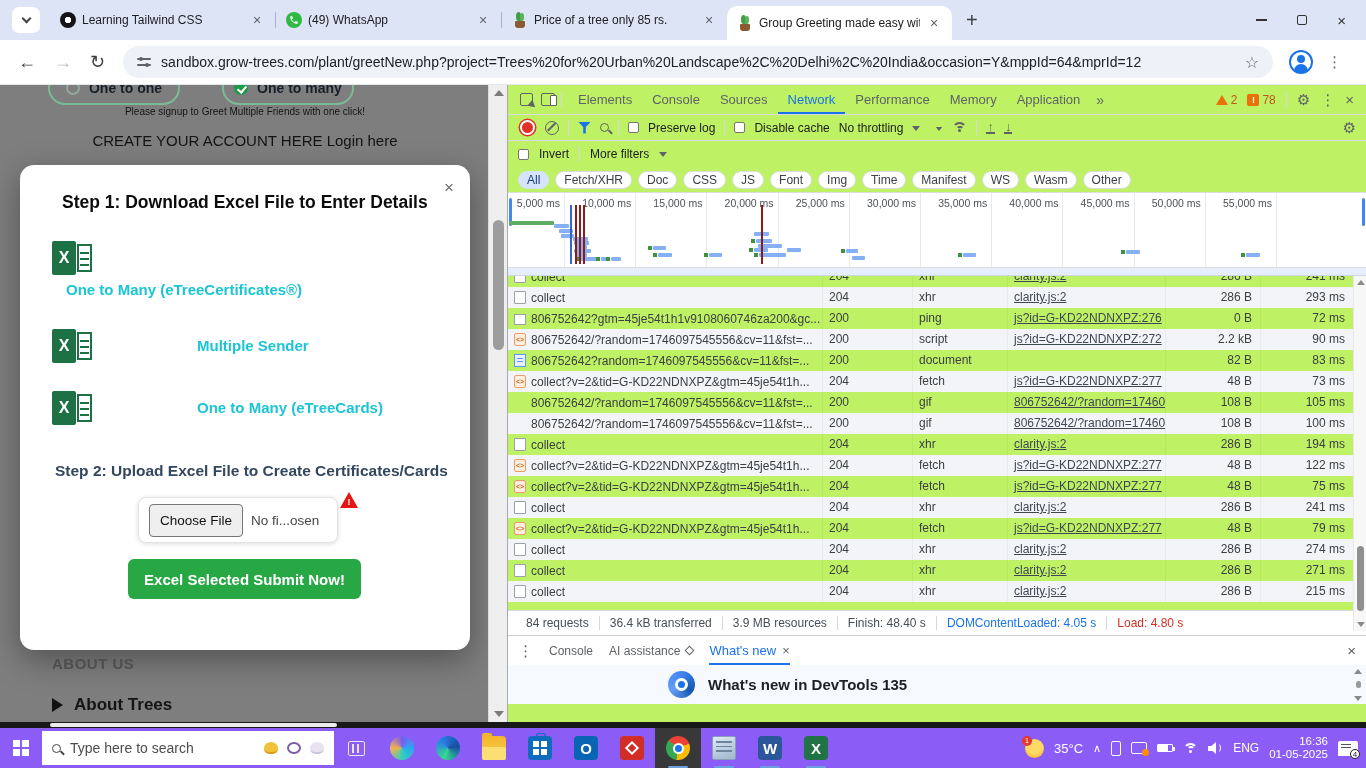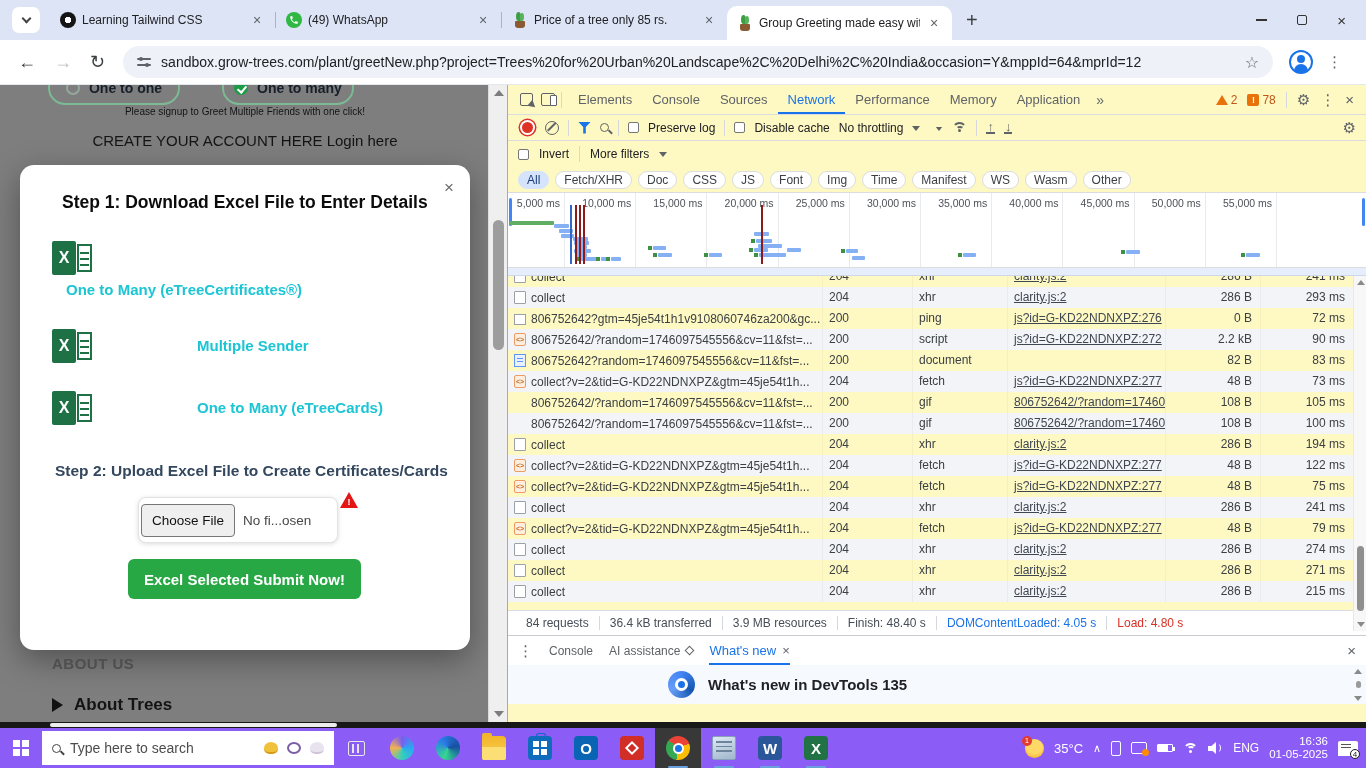--- a/index.html
+++ b/index.html
@@ -54,36 +54,36 @@
 .modal{position:absolute;left:20px;top:80px;width:450px;height:485px;background:#fff;border-radius:14px;box-shadow:0 10px 32px rgba(0,0,0,.35)}
 .mtitle{position:absolute;left:42px;top:27px;font-size:17.5px;font-weight:bold;color:#0c0c0c}
 .mclose{position:absolute;right:16px;top:13px;color:#6d6d6d;font-size:17px}
 .xl{position:absolute;width:40px;height:34px}
 .xl .xf{position:absolute;left:0;top:0;width:24px;height:34px;background:#1e7145;color:#fff;font-weight:bold;font-size:16px;display:flex;align-items:center;justify-content:center;border-radius:2px}
 .xl .xs{position:absolute;right:0;top:3px;width:15px;height:28px;background:#fff;border:2px solid #1e7145;background-image:repeating-linear-gradient(#1e7145 0 2px,transparent 2px 6px);background-clip:content-box;padding:2px 1px}
 .xl1{left:32px;top:76px}.xl2{left:32px;top:164px}.xl3{left:32px;top:226px}
 .cyan{position:absolute;color:#1cc5d4;font-weight:bold;font-size:15px}
 .lk1{left:46px;top:116px}.lk2{left:177px;top:172px}.lk3{left:177px;top:234px}
 .step2{position:absolute;left:35px;top:297px;font-size:15.5px;font-weight:bold;color:#33475e}
-.filebox{position:absolute;left:118px;top:332px;width:200px;height:46px;background:#fff;border:1px solid #e3e3e3;border-radius:8px;box-shadow:0 1px 5px rgba(0,0,0,.14);display:flex;align-items:center;padding:2px}
+.filebox{position:absolute;left:118px;top:332px;width:200px;height:46px;background:#fff;border:1px solid #e3e3e3;border-radius:8px;box-shadow:0 1px 5px rgba(0,0,0,.14);display:flex;align-items:center;padding:10px}
 .cfbtn{height:33px;padding:0 10px;background:#efefef;border:1px solid #767676;border-radius:4px;font-size:13.5px;color:#111;display:flex;align-items:center;white-space:nowrap}
 .fstatus{margin-left:8px;color:#474747;font-size:13.5px;white-space:nowrap;overflow:hidden}
 .warn{position:absolute;left:320px;top:327px;width:18px;height:16px;background:#e31515;clip-path:polygon(50% 0,100% 100%,0 100%)}
 .warn span{position:absolute;left:0;right:0;bottom:1px;text-align:center;color:#fff;font-size:9px;font-weight:bold}
 .submit{position:absolute;left:108px;top:394px;width:233px;height:40px;background:#28a745;border-radius:6px;color:#fff;font-weight:bold;font-size:15px;display:flex;align-items:center;justify-content:center}
 .aboutus{position:absolute;left:52px;top:570px;font-weight:bold;font-size:15px;color:#4e4e4e;letter-spacing:.5px}
 .abouttrees{position:absolute;left:52px;top:610px;font-weight:bold;font-size:17px;color:#141414;display:flex;align-items:center;gap:11px}
 .tri{width:0;height:0;border-left:11px solid #111;border-top:7px solid transparent;border-bottom:7px solid transparent}
 .psb{position:absolute;right:0;top:0;width:19px;height:637px;background:#efefef;border-left:1px solid #dcdcdc}
 .psb .thumb{position:absolute;left:4px;top:135px;width:11px;height:130px;background:#9d9d9d;border-radius:6px}
 .arr{position:absolute;left:5px;width:0;height:0;border-left:5px solid transparent;border-right:5px solid transparent}
 .arr.up{top:5px;border-bottom:6px solid #7c7c7c}
 .arr.dn{bottom:5px;border-top:6px solid #7c7c7c}
 
-#devtools{position:absolute;left:507px;top:85px;width:859px;height:637px;background:#fef9c3;border-left:1px solid #a9a9a9;font-size:12px;color:#3c4043}
+#devtools{position:absolute;left:507px;top:85px;width:859px;height:637px;background:#bef264;border-left:1px solid #a9a9a9;font-size:12px;color:#3c4043}
 .dtb{height:30px;display:flex;align-items:center;border-bottom:1px solid #dadce0;padding:0 8px}
 .inspect{width:13px;height:13px;border:1.5px solid #5f6368;border-radius:2px;position:relative;margin:0 8px 0 4px}
 .inspect::after{content:"";position:absolute;right:-4px;bottom:-4px;border-left:7px solid #5f6368;border-top:4px solid transparent;border-bottom:4px solid transparent;transform:rotate(40deg)}
 .device{width:14px;height:13px;border:1.5px solid #5f6368;border-radius:2px;position:relative;margin-right:6px}
 .device::after{content:"";position:absolute;right:-3px;top:1px;width:5px;height:9px;background:#fff;border:1.5px solid #5f6368;border-radius:1px}
 .dttabs{display:flex;margin-left:6px;height:100%}
 .dttab{padding:0 10px;display:flex;align-items:center;font-size:13px;color:#5f6368;white-space:nowrap}
 .dttab.active{color:#1a73e8;box-shadow:inset 0 -2px 0 #1a73e8}
 .moretabs{color:#5f6368;font-size:14px;padding:0 6px;display:flex;align-items:center}
 .dtbright{margin-left:auto;display:flex;align-items:center;gap:10px;padding-right:4px}

